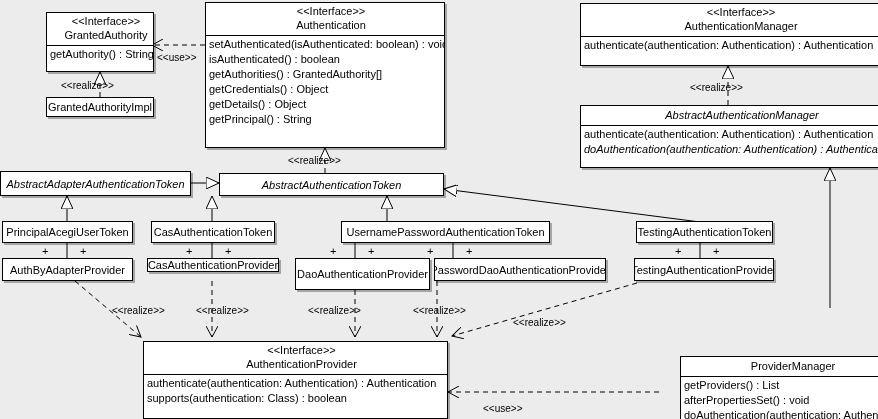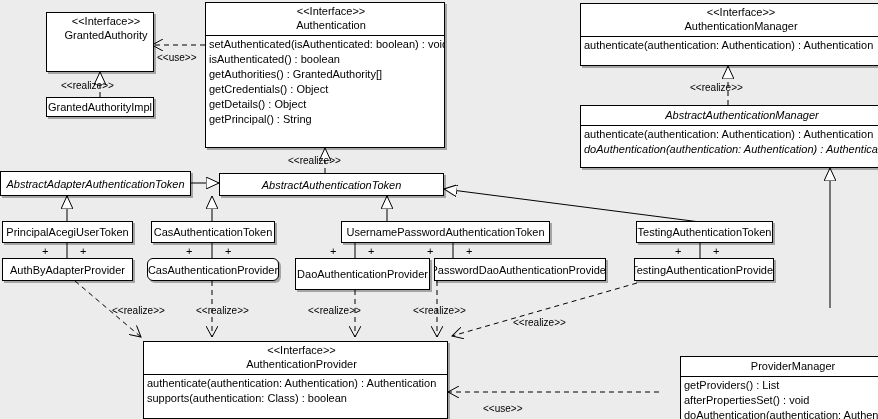--- a/index.html
+++ b/index.html
@@ -97,20 +97,23 @@
     <line x1="637" y1="283" x2="452" y2="336" stroke="#000" stroke-width="1" stroke-dasharray="5,4" marker-end="url(#openArrow)"></line>
 
     <line x1="659" y1="392" x2="448" y2="392" stroke="#000" stroke-width="1" stroke-dasharray="5,4" marker-end="url(#openArrow)"></line>
   </svg>
 
   <div class="cls" style="left:46px;top:12px;width:108px;height:60px;">
     <div class="hdr">
       <div class="stereo">&lt;&lt;Interface&gt;&gt;</div>
       <div class="cname">GrantedAuthority</div>
     </div>
+    <div class="sep ops">
+      <div class="op">getAuthority() : String</div>
+    </div>
   </div>
 
   <div class="cls" style="left:46px;top:97px;width:108px;height:20px;">
     <div class="simple">
       <div class="cname">GrantedAuthorityImpl</div>
     </div>
   </div>
 
   <div class="cls" style="left:205px;top:2px;width:240px;height:146px;">
     <div class="hdr">
@@ -182,21 +185,21 @@
       <div class="cname">TestingAuthenticationToken</div>
     </div>
   </div>
 
   <div class="cls" style="left:2px;top:258px;width:131px;height:23px;">
     <div class="simple">
       <div class="cname">AuthByAdapterProvider</div>
     </div>
   </div>
 
-  <div class="cls" style="left:147px;top:258px;width:132px;height:23px;border-radius:6px;">
+  <div class="cls" style="left:147px;top:258px;width:132px;height:14px;">
     <div class="simple">
       <div class="cname">CasAuthenticationProvider</div>
     </div>
   </div>
 
   <div class="cls" style="left:295px;top:258px;width:135px;height:32px;">
     <div class="simple">
       <div class="cname">DaoAuthenticationProvider</div>
     </div>
   </div>

